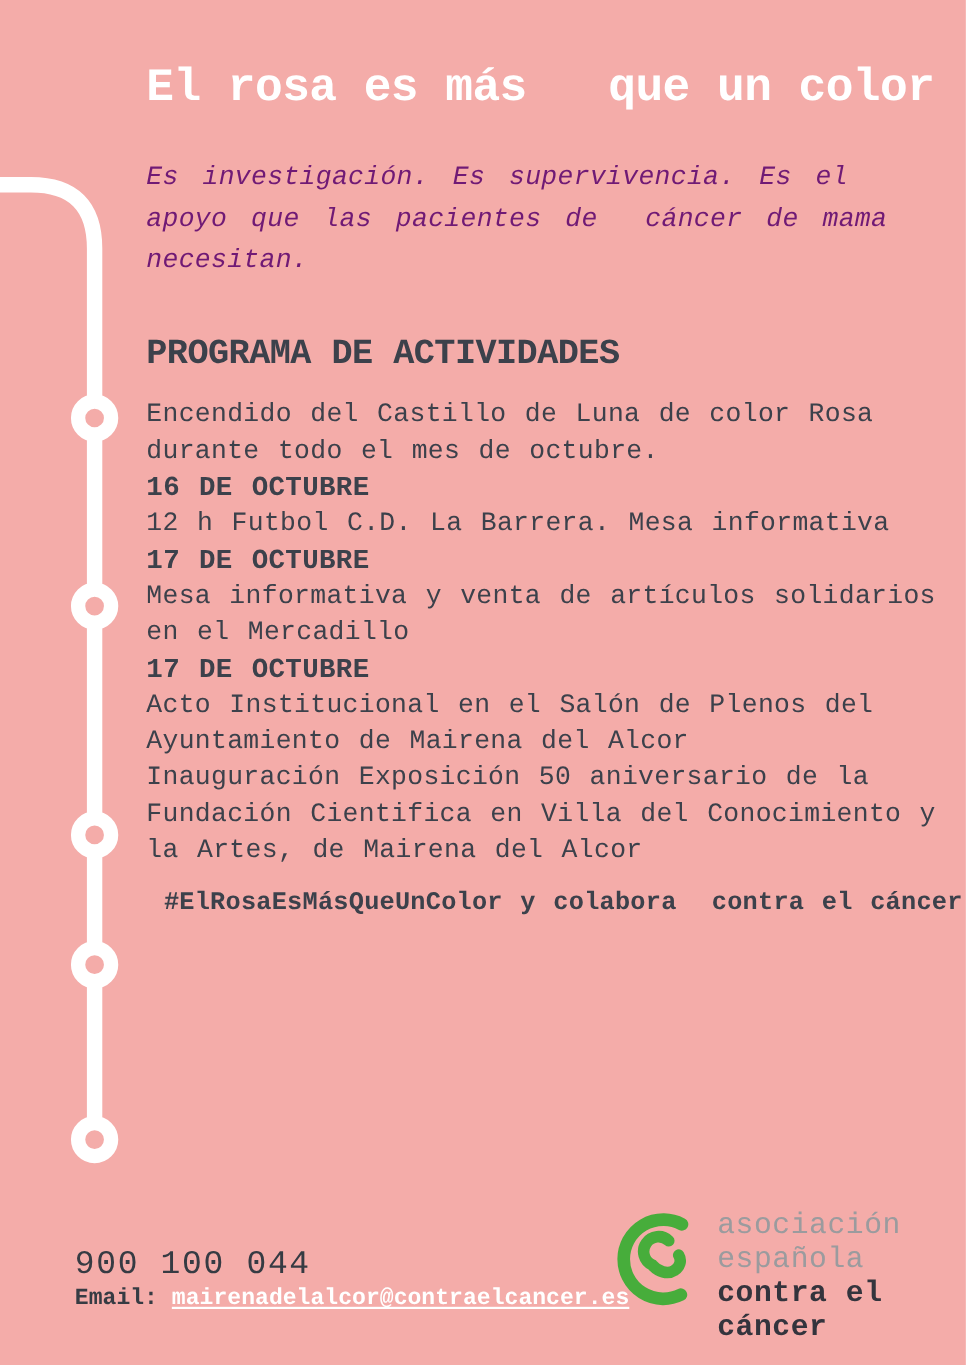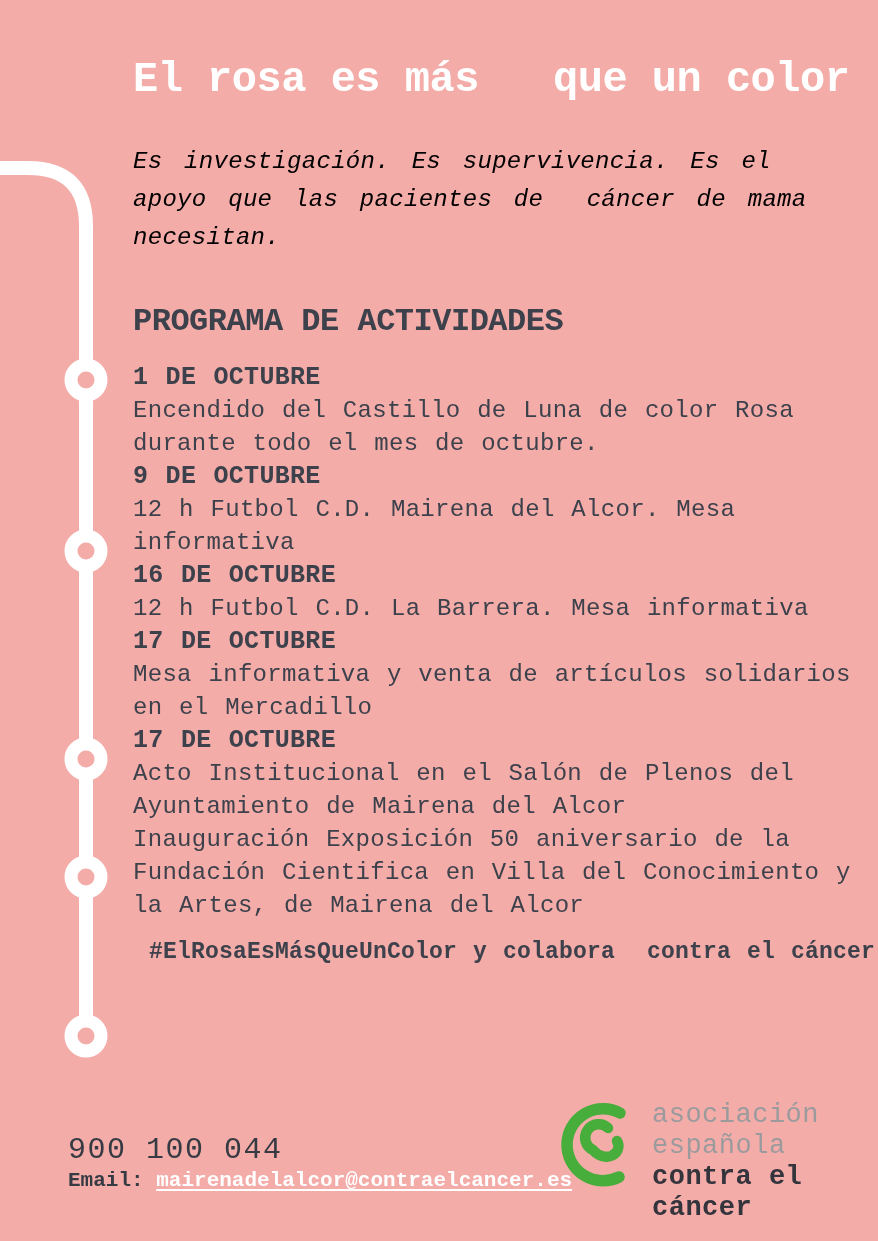--- a/index.html
+++ b/index.html
@@ -11,21 +11,21 @@
   }
   svg.timeline { position:absolute; left:0; top:0; }
 
   .header { position:absolute; left:133px; top:57px; width:716px; }
   .title {
     margin:0; font-size:42px; line-height:46px; font-weight:700;
     color:#FFFFFF; letter-spacing:-0.5px; white-space:pre;
   }
   .subtitle {
     margin:40px 0 0 0; font-style:italic; font-size:24px; line-height:38px;
-    color:#000000; word-spacing:7px; letter-spacing:0.3px; white-space:pre-wrap;
+    color:#701a75; word-spacing:7px; letter-spacing:0.3px; white-space:pre-wrap;
   }
   .section-title {
     margin:46px 0 0 0; font-size:32px; font-weight:700;
     color:#3C414B; letter-spacing:-0.5px;
   }
 
   .program {
     position:absolute; left:133px; top:361px; width:724px;
     font-size:24px; line-height:33px; letter-spacing:0.3px; word-spacing:2px;
   }
@@ -65,28 +65,23 @@
 
   <header class="header">
     <h1 class="title">El rosa es más   que un color</h1>
     <p class="subtitle">Es investigación. Es supervivencia. Es el apoyo que las pacientes de  cáncer de mama necesitan.</p>
     <h2 class="section-title">PROGRAMA DE ACTIVIDADES</h2>
   </header>
 
   <main class="program">
 
     <div class="event">
-      <div class="event-date">1 DE OCTUBRE</div>
       <div class="event-desc">Encendido del Castillo de Luna de color Rosa durante todo el mes de octubre.</div>
     </div>
 
-    <div class="event">
-      <div class="event-date">9 DE OCTUBRE</div>
-      <div class="event-desc">12 h Futbol C.D. Mairena del Alcor. Mesa informativa</div>
-    </div>
 
     <div class="event">
       <div class="event-date">16 DE OCTUBRE</div>
       <div class="event-desc">12 h Futbol C.D. La Barrera. Mesa informativa</div>
     </div>
 
     <div class="event">
       <div class="event-date">17 DE OCTUBRE</div>
       <div class="event-desc">Mesa informativa y venta de artículos solidarios en el Mercadillo</div>
     </div>

